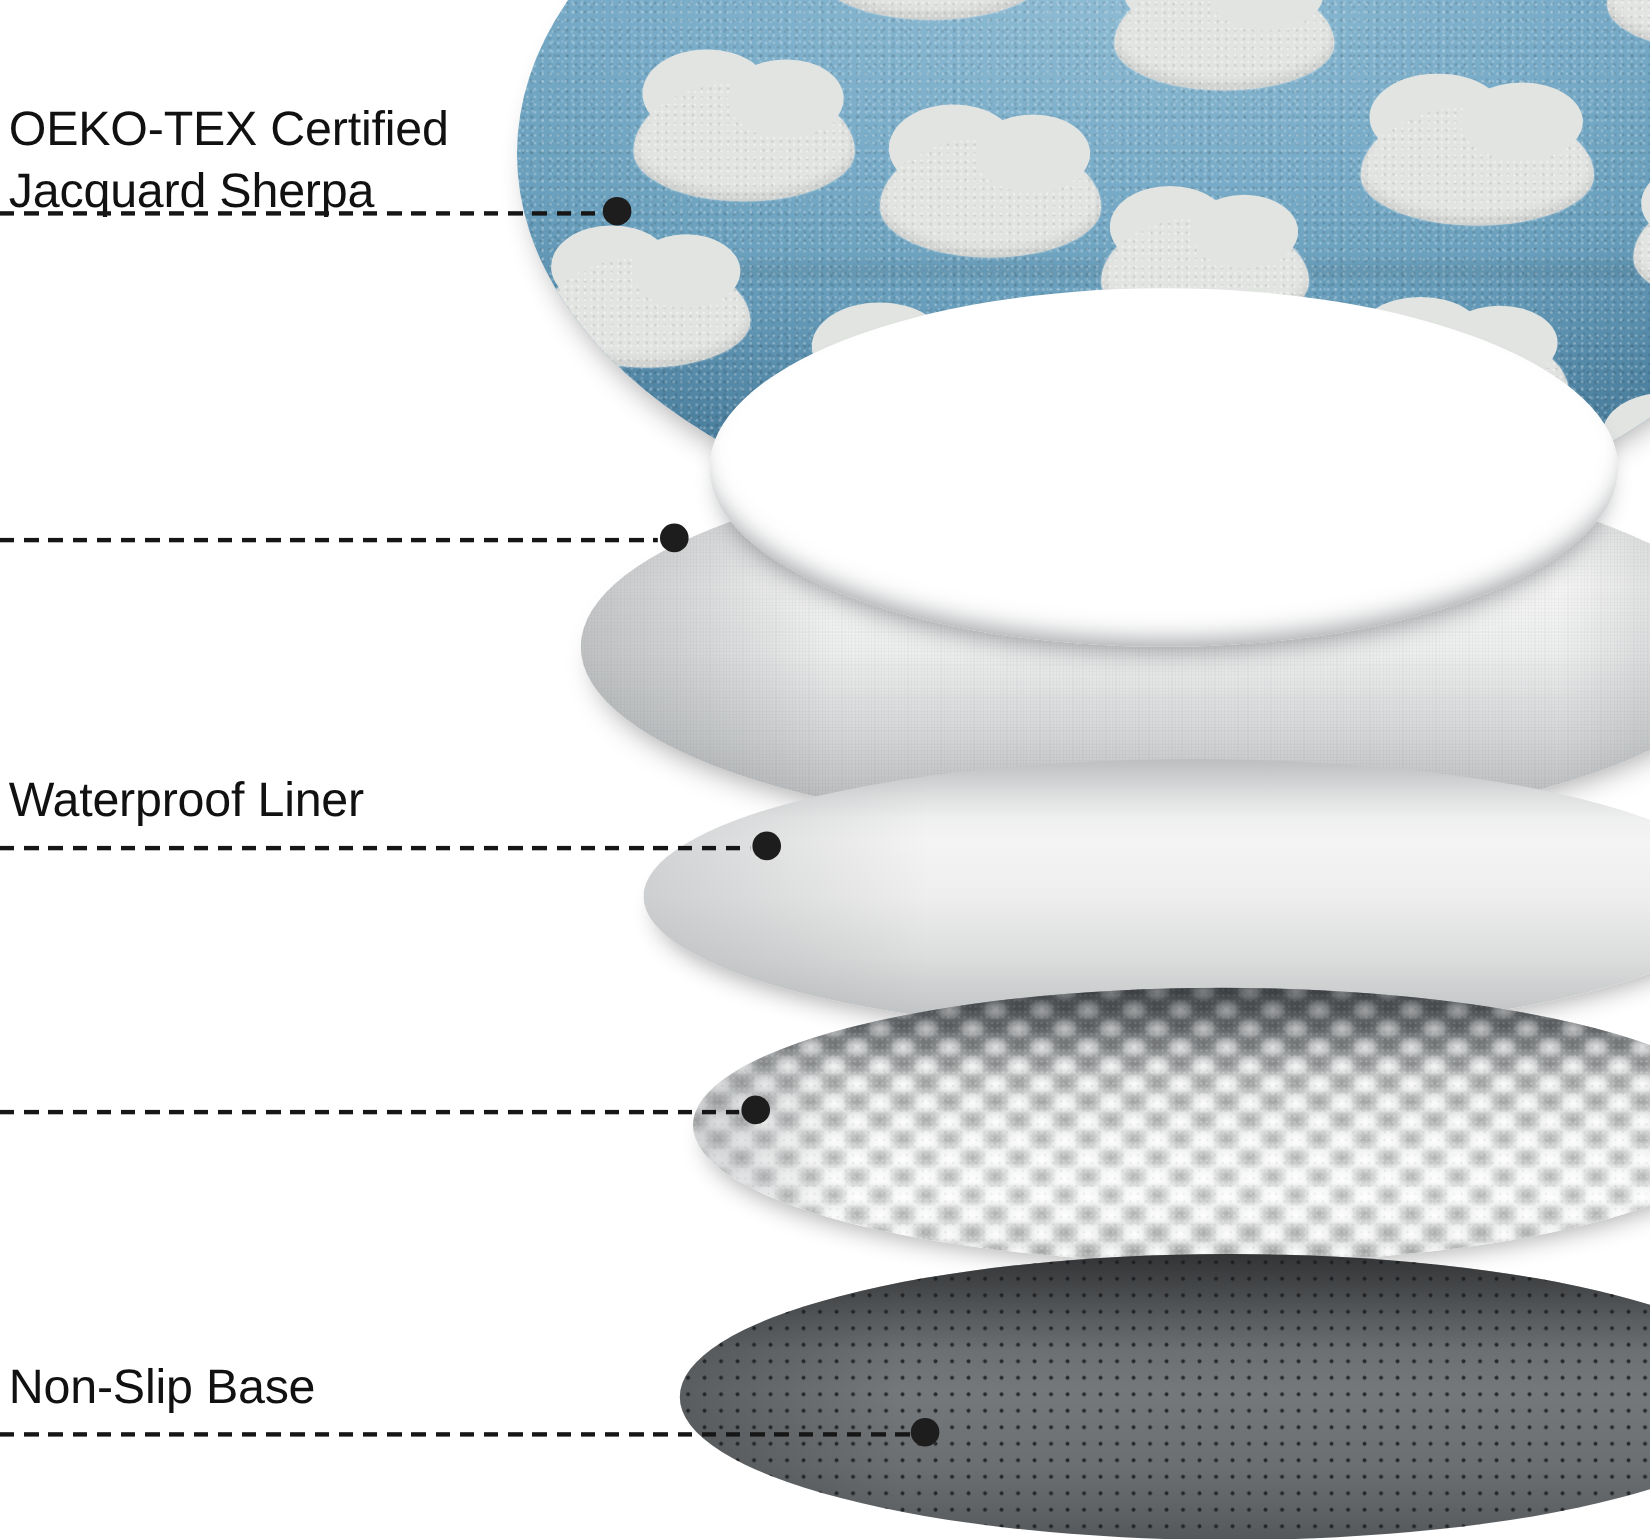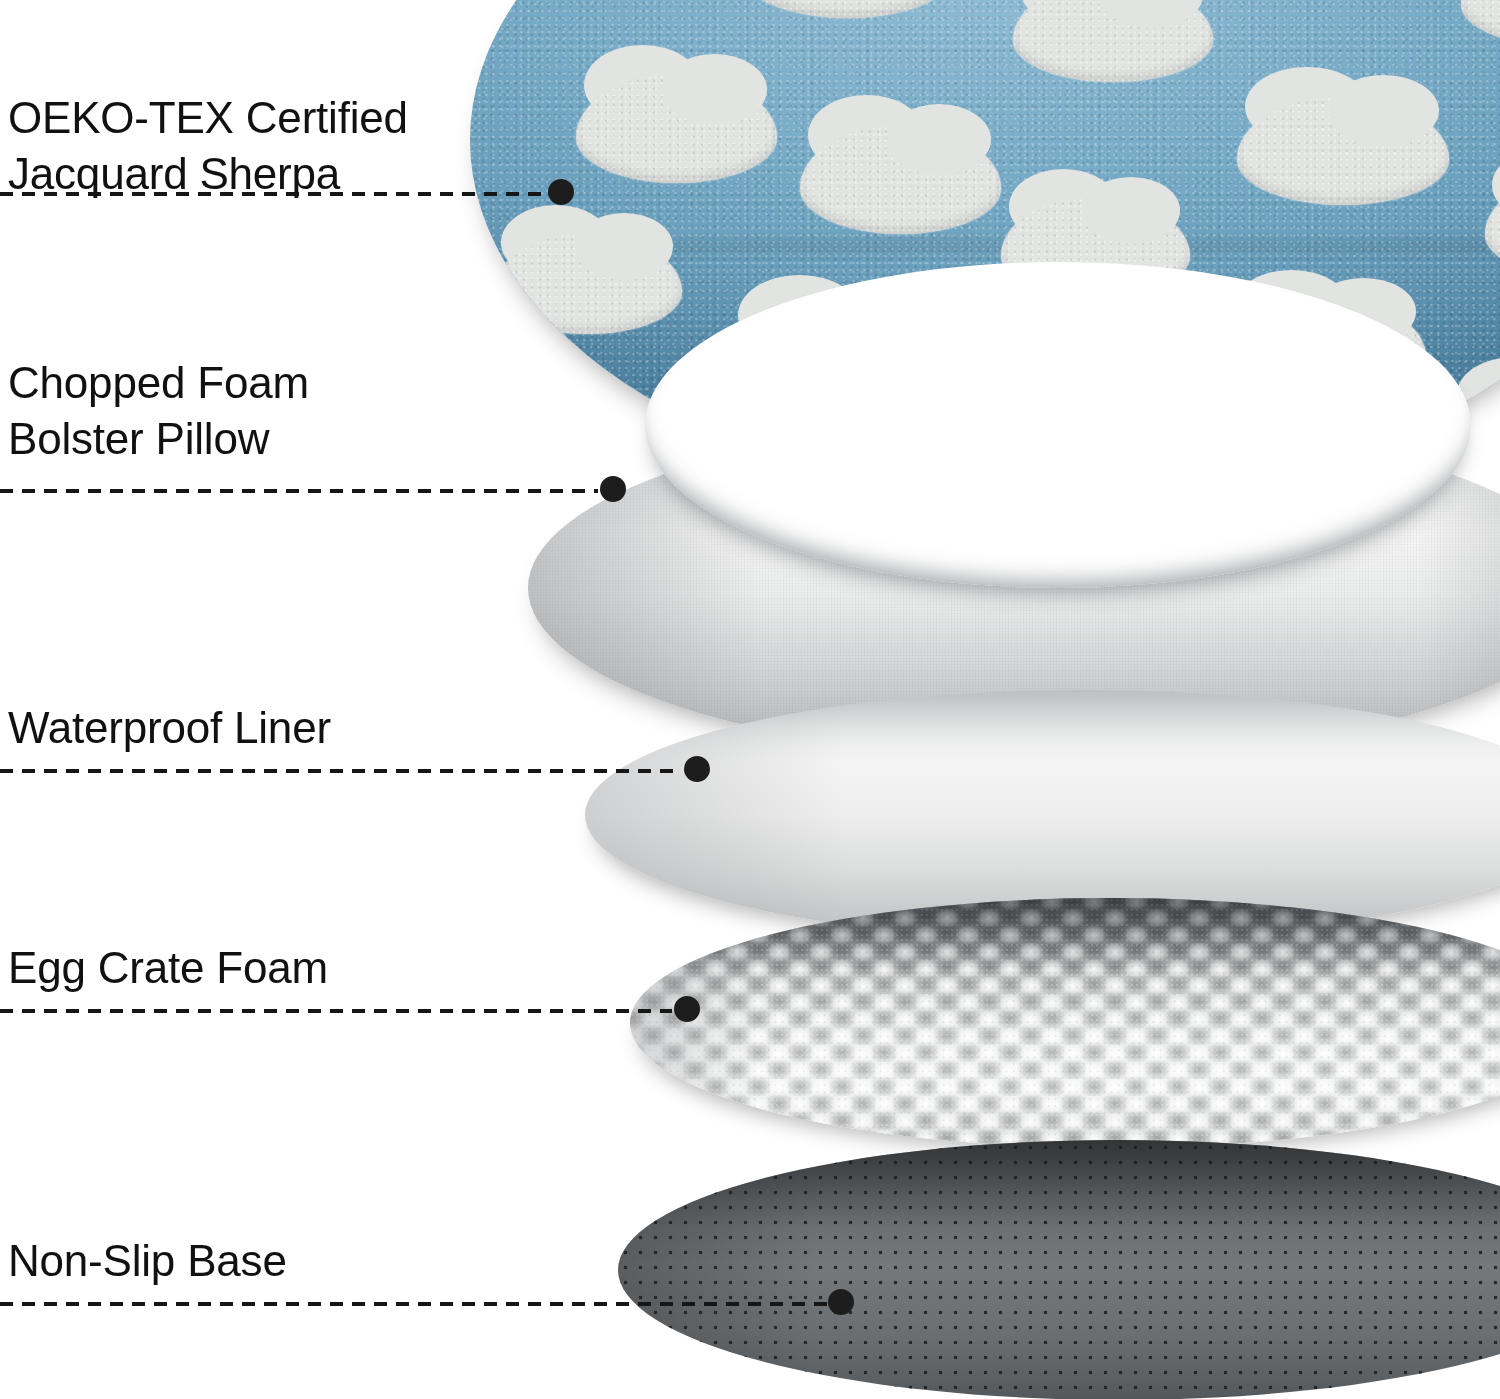--- a/index.html
+++ b/index.html
@@ -383,30 +383,27 @@
       <div class="mat-top-shade"></div>
       <div class="mat-left-shade"></div>
     </div>
   </div>
 
   <div class="callout-label" style="top:58px;margin-top:32px;">OEKO-TEX Certified
 Jacquard Sherpa</div>
   <div class="leader" id="leader-0" style="top: 192px; width: 552px;"></div>
   <div class="leader-dot" id="dot-0" style="left: 548px; top: 179px;"></div>
 
-  <div class="callout-label" style="top:355px;">Chopped Foam
-Bolster Pillow</div>
   <div class="leader" id="leader-1" style="top: 489px; width: 598px;"></div>
   <div class="leader-dot" id="dot-1" style="left: 600px; top: 476px;"></div>
 
   <div class="callout-label" style="top:700px;">Waterproof Liner</div>
   <div class="leader" id="leader-2" style="top: 769px; width: 682px;"></div>
   <div class="leader-dot" id="dot-2" style="left: 684px; top: 756px;"></div>
 
-  <div class="callout-label" style="top:940px;">Egg Crate Foam</div>
   <div class="leader" id="leader-3" style="top: 1009px; width: 672px;"></div>
   <div class="leader-dot" id="dot-3" style="left: 674px; top: 996px;"></div>
 
   <div class="callout-label" style="top:1233px;text-align:right;">Non-Slip Base</div>
   <div class="leader" id="leader-4" style="top: 1302px; width: 830px;"></div>
   <div class="leader-dot" id="dot-4" style="left: 828px; top: 1289px;"></div>
 
 </div>
 
 </body></html>

